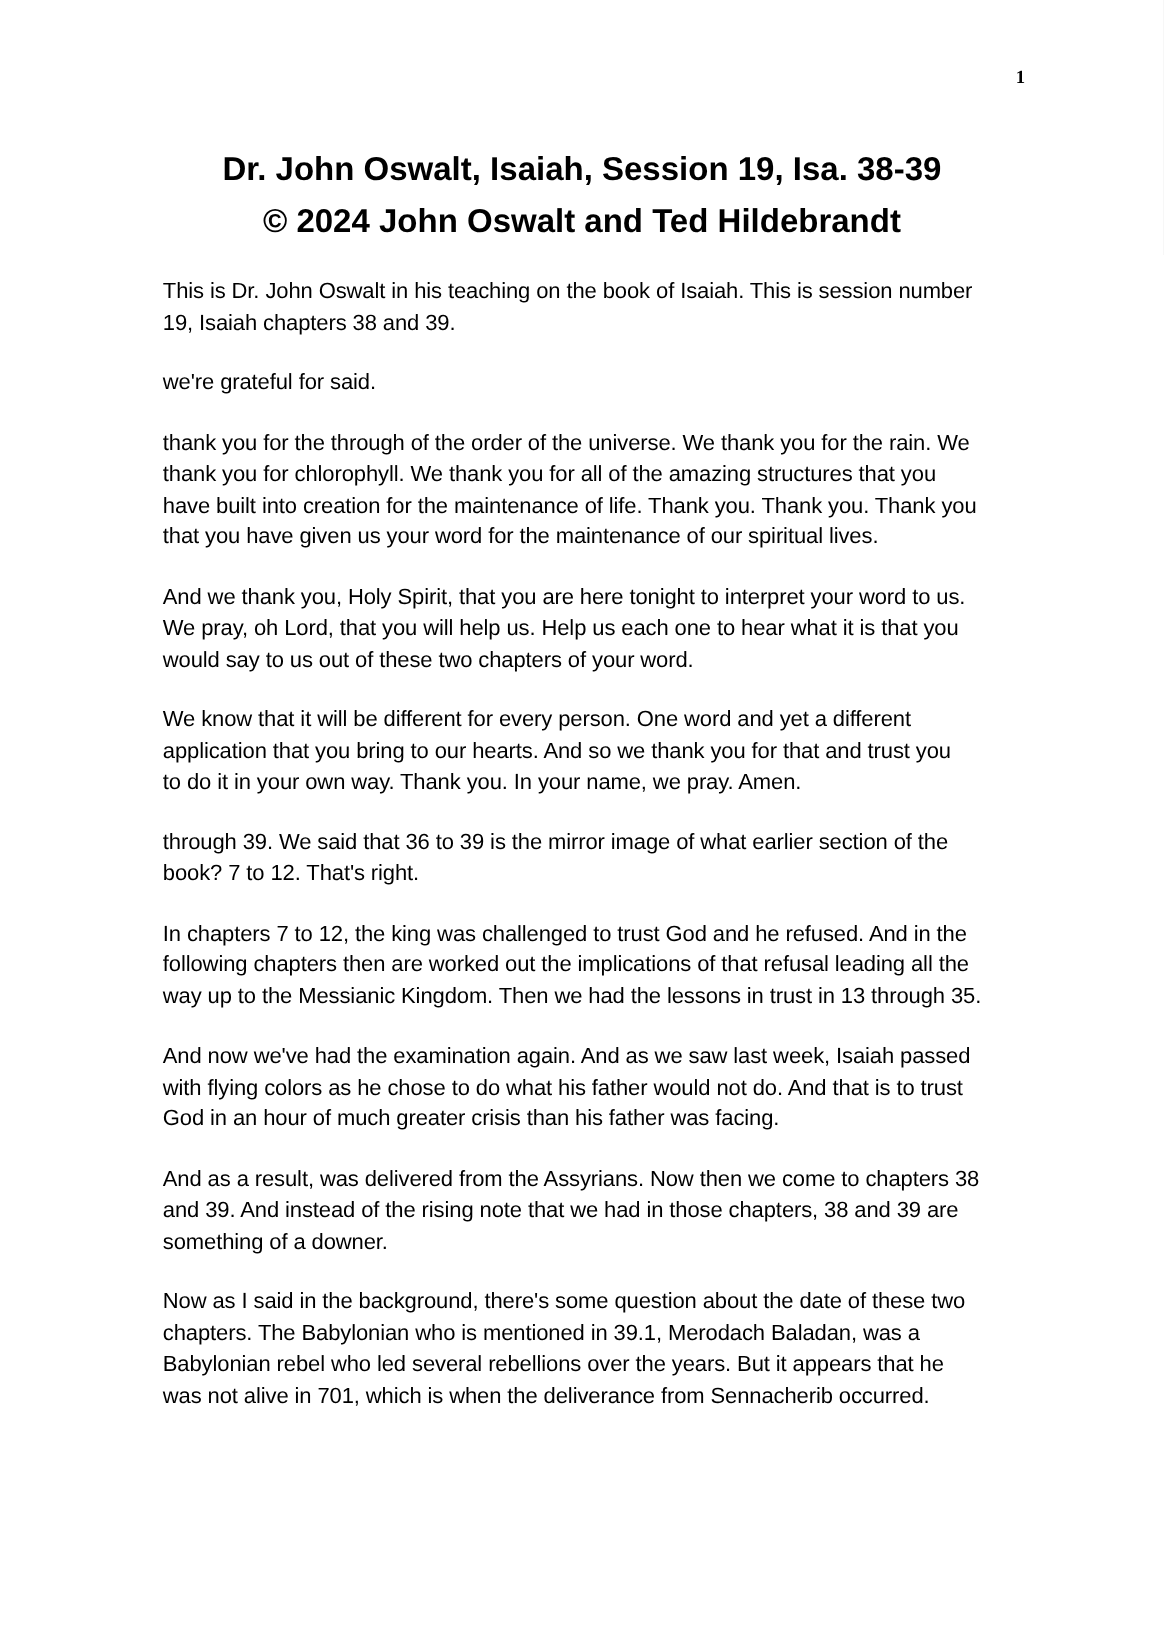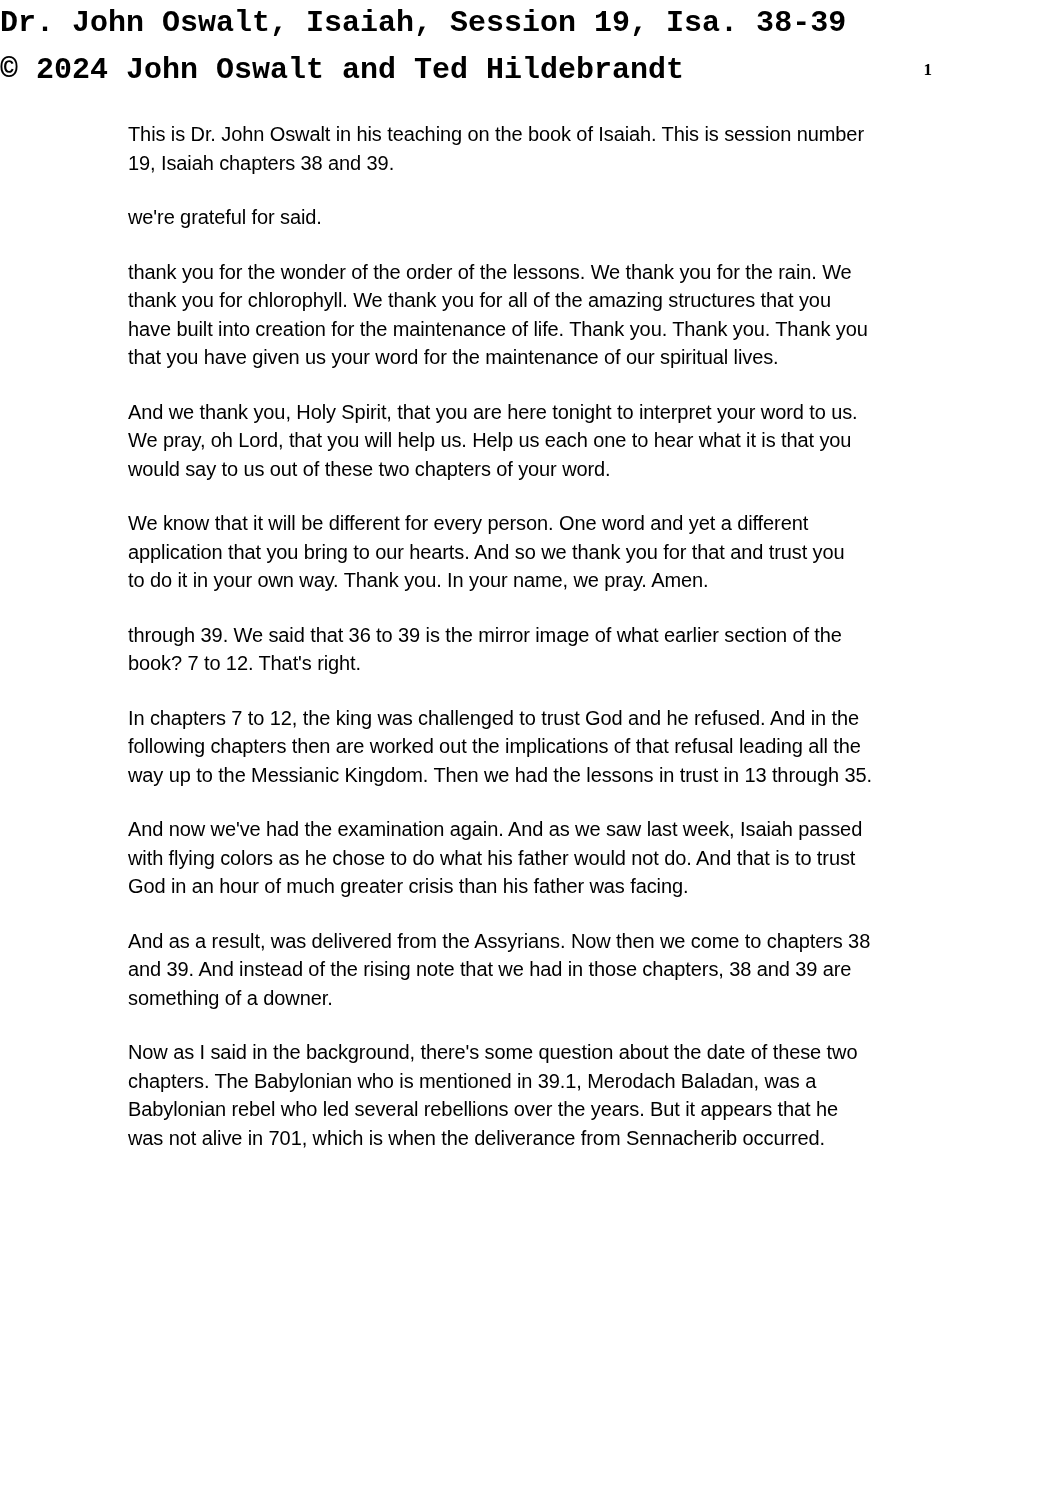--- a/index.html
+++ b/index.html
@@ -17,32 +17,32 @@
   .page-number {
     position: absolute;
     top: 60px;
     right: 126px;
     font-family: "Liberation Serif", serif;
     font-weight: bold;
     font-size: 17px;
     line-height: 20px;
   }
   .title-block {
-    text-align: left;
+    padding-top: 131px;
+    text-align: center;
     font-weight: bold;
     font-size: 30px;
     line-height: 47px;
-    font-family: Liberation Mono, monospace;
   }
   .content {
     margin: 26px 126px 0 128px;
     font-size: 20px;
     letter-spacing: -0.1px;
   }
-  .paragraph { margin-bottom: 26px; }
+  .paragraph { margin-bottom: 26px; margin-left: 20px; }
   .line {
     line-height: 28.5px;
     white-space: nowrap;
   }
 </style>
 </head>
 <body>
 
 <div class="page">
   <div class="page-number">1</div>
@@ -54,21 +54,21 @@
 
   <div class="content">
       <div class="paragraph">
         <div class="line">This is Dr. John Oswalt in his teaching on the book of Isaiah. This is session number</div>
         <div class="line">19, Isaiah chapters 38 and 39.</div>
       </div>
       <div class="paragraph">
         <div class="line">we're grateful for said.</div>
       </div>
       <div class="paragraph">
-        <div class="line">thank you for the wonder of the order of the lessons. We thank you for the rain. We</div>
+        <div class="line">thank you for the through of the order of the universe. We thank you for the rain. We</div>
         <div class="line">thank you for chlorophyll. We thank you for all of the amazing structures that you</div>
         <div class="line">have built into creation for the maintenance of life. Thank you. Thank you. Thank you</div>
         <div class="line">that you have given us your word for the maintenance of our spiritual lives.</div>
       </div>
       <div class="paragraph">
         <div class="line">And we thank you, Holy Spirit, that you are here tonight to interpret your word to us.</div>
         <div class="line">We pray, oh Lord, that you will help us. Help us each one to hear what it is that you</div>
         <div class="line">would say to us out of these two chapters of your word.</div>
       </div>
       <div class="paragraph">

